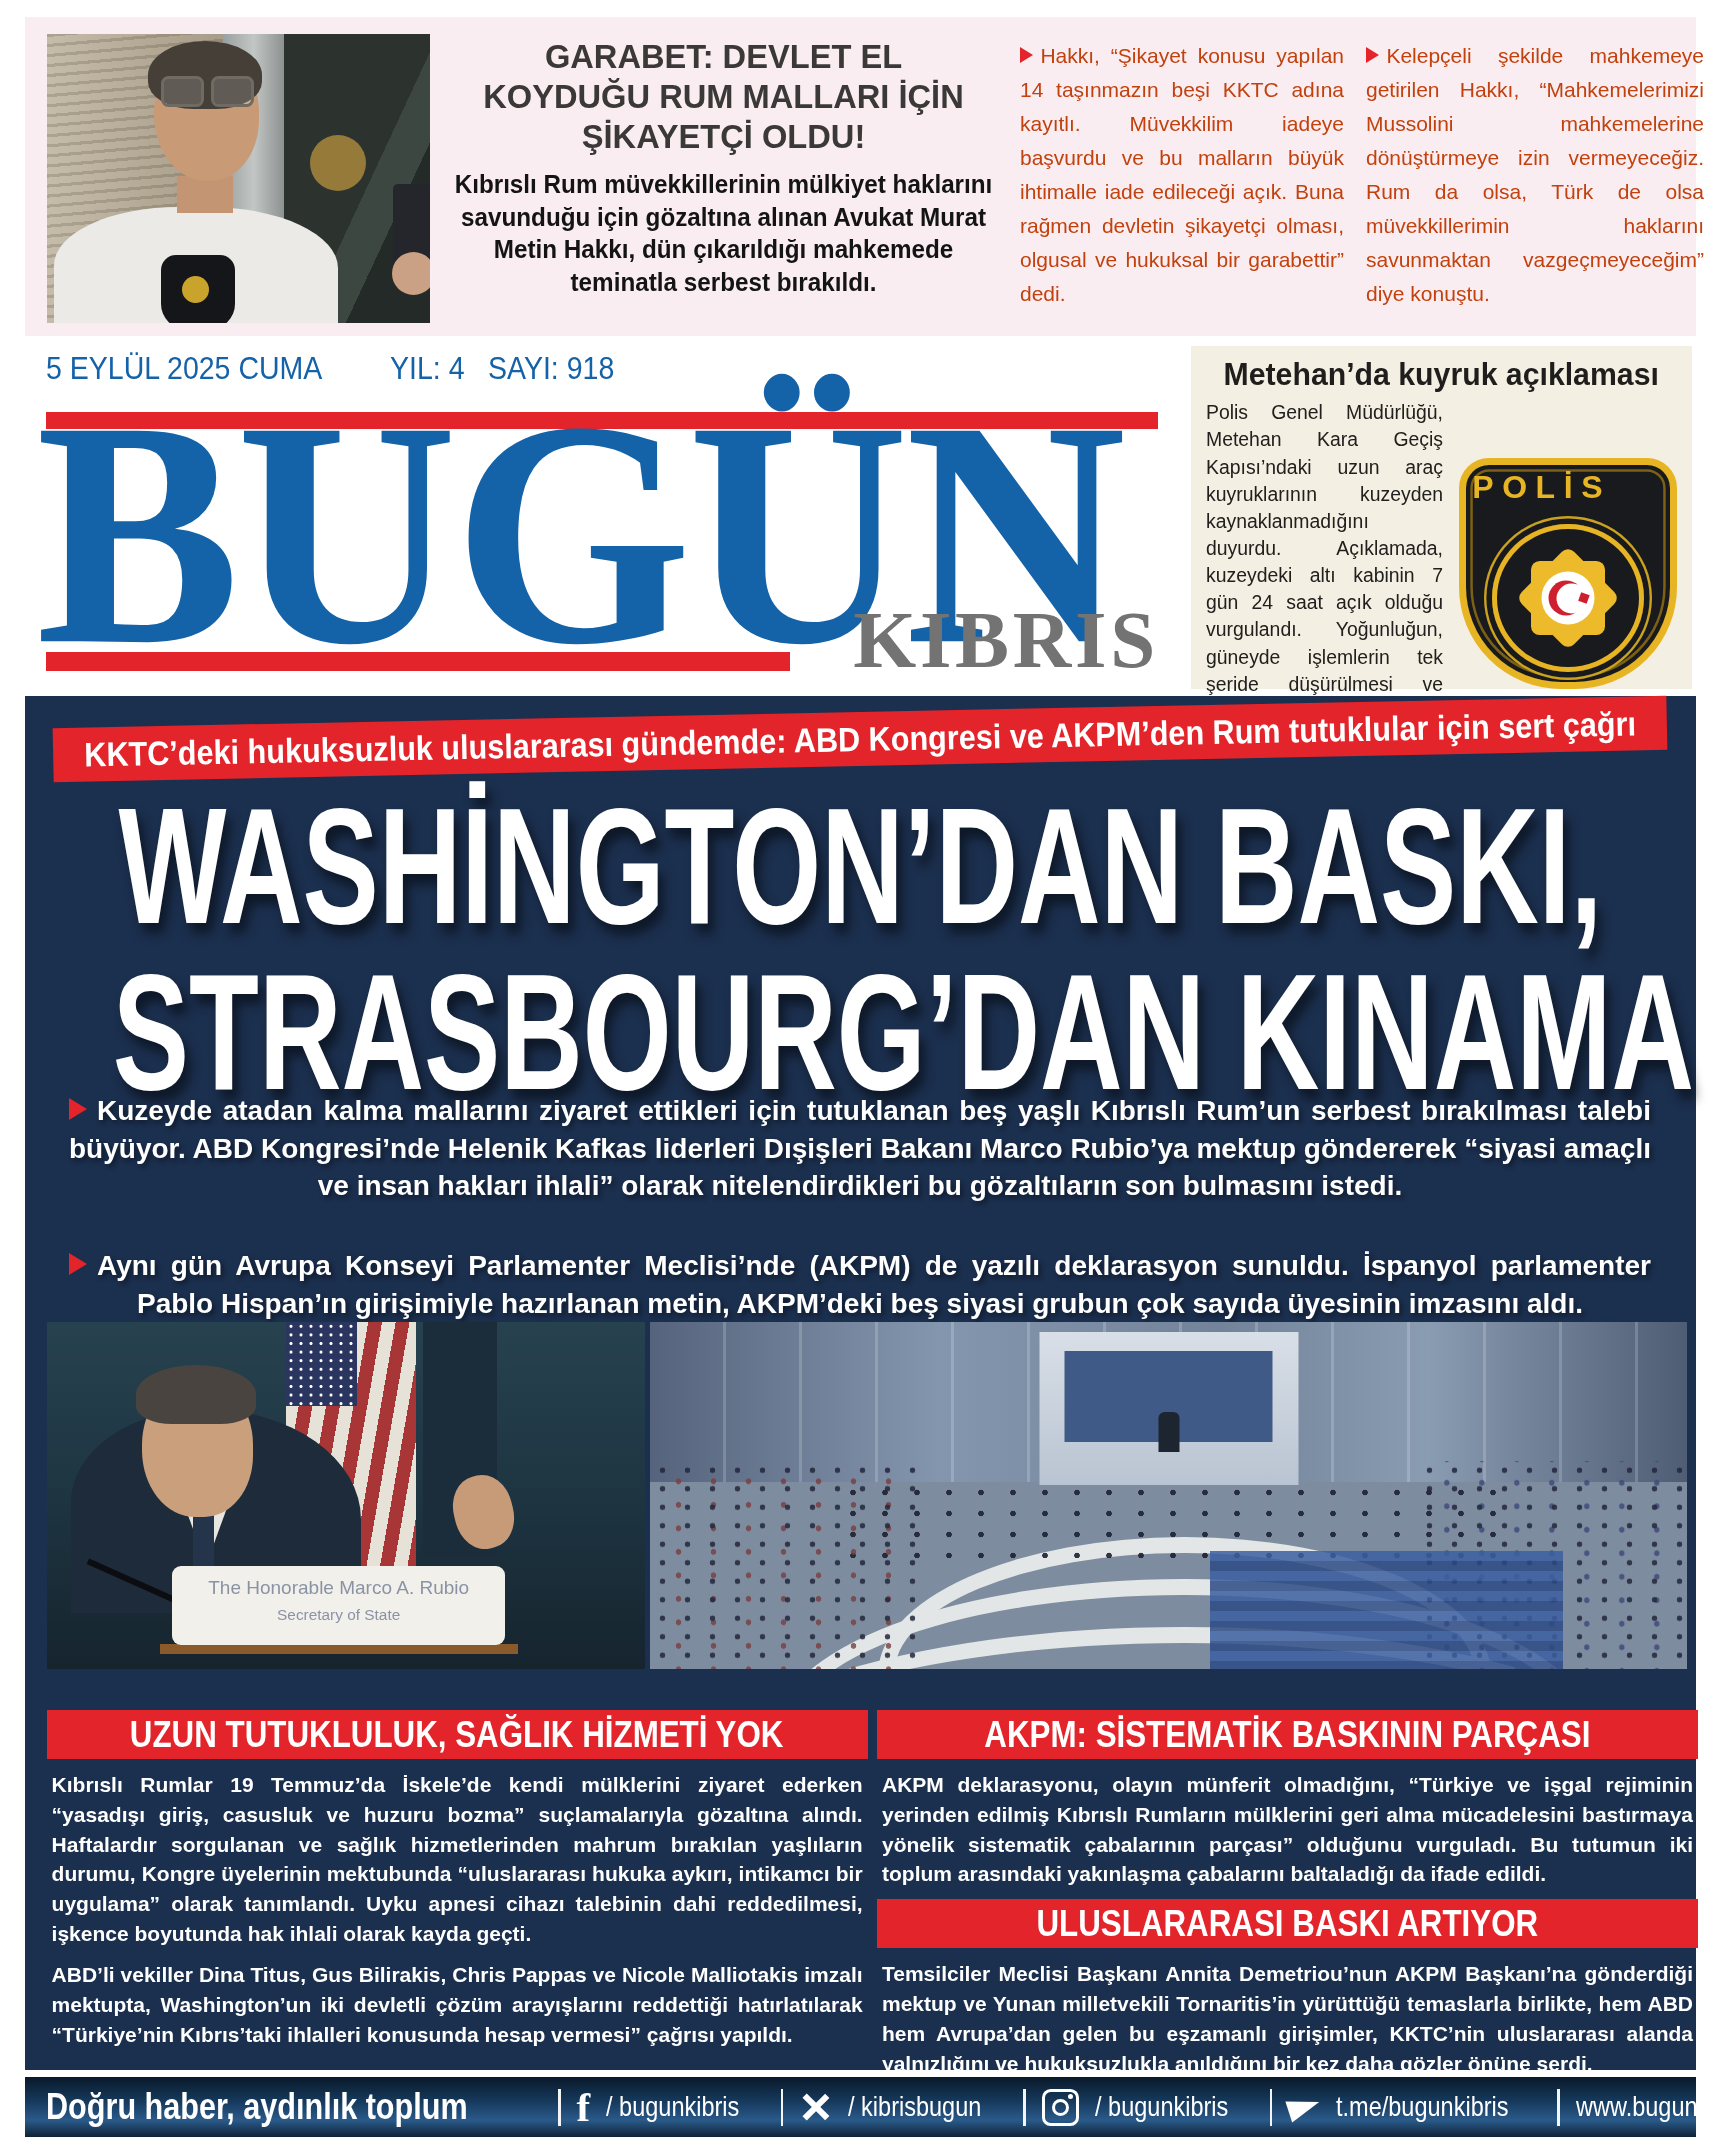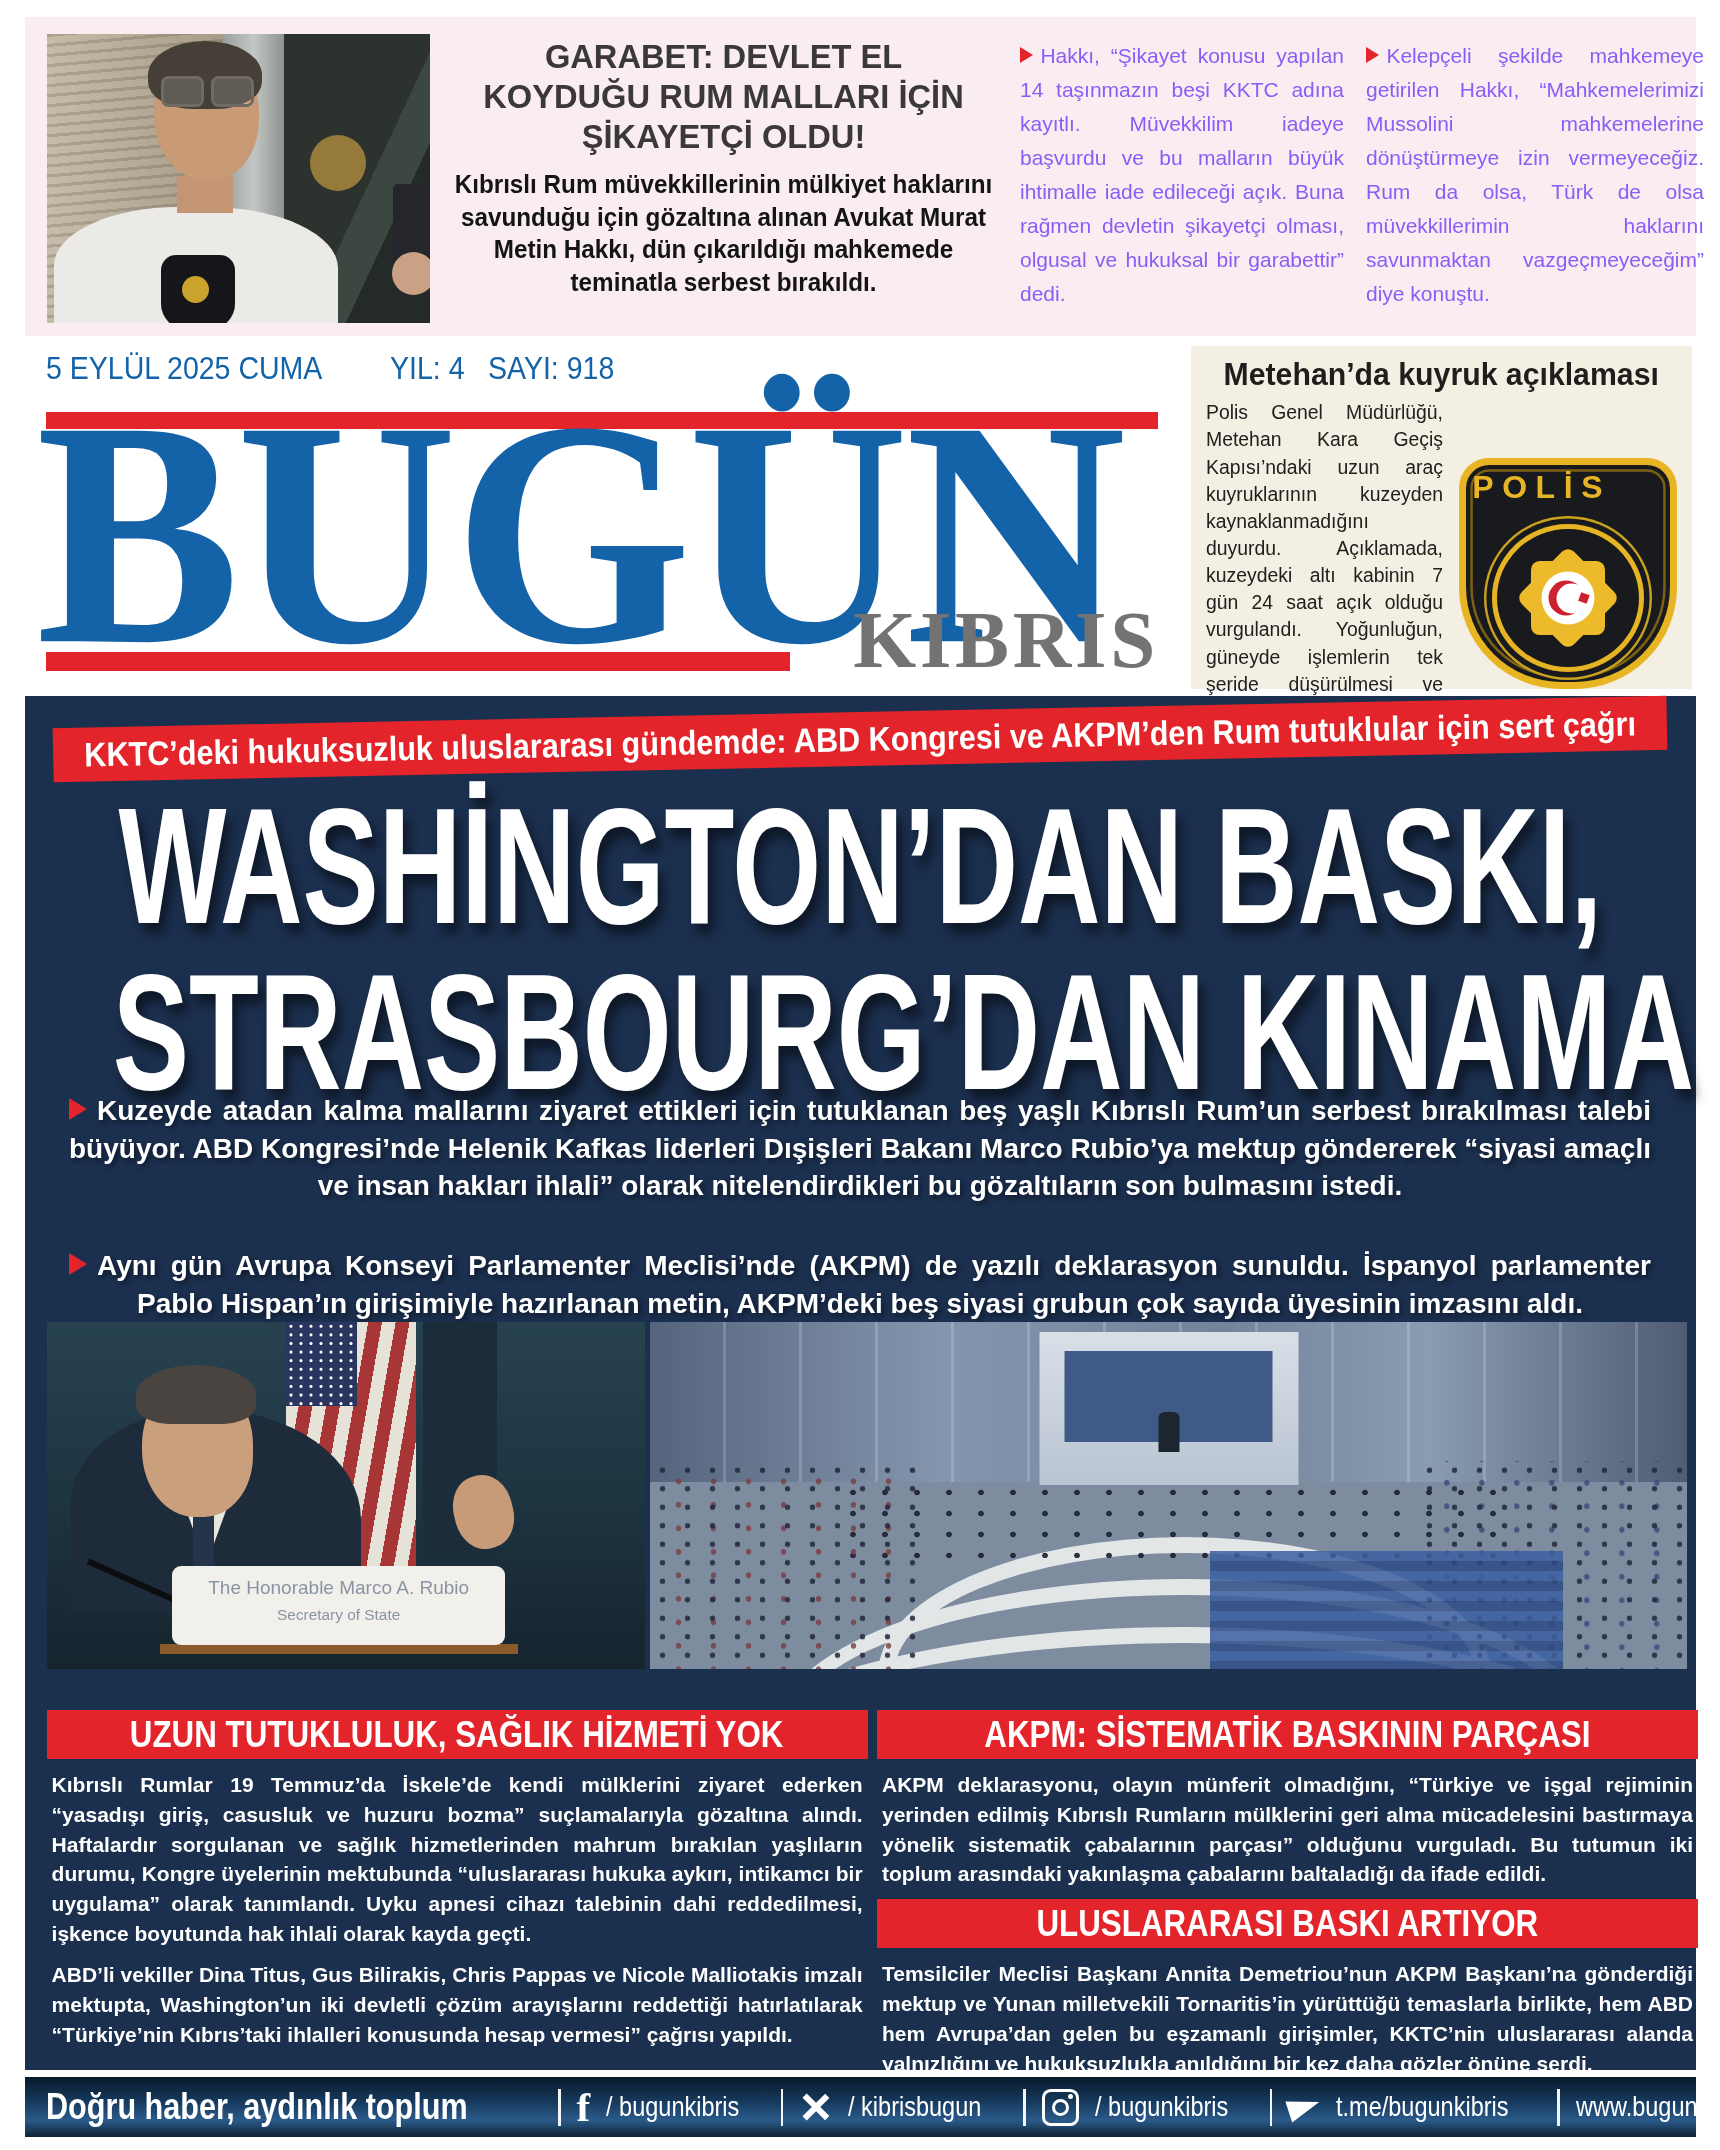--- a/index.html
+++ b/index.html
@@ -27,21 +27,21 @@
   .lens-l{left:0;} .lens-r{right:0;}
   .man-mic{position:absolute;left:30%;bottom:-2%;width:74px;height:74px;background:#15161a;border-radius:15px 15px 25px 25px;}
   .man-mic::after{content:"";position:absolute;left:21px;top:21px;width:27px;height:27px;border-radius:50%;background:#caa32c;}
   .phone-hand{position:absolute;right:0;top:52%;width:37px;height:86px;background:#24262b;border-radius:5px;}
   .phone-hand::after{content:"";position:absolute;right:-5px;bottom:-25px;width:43px;height:43px;background:#caa184;border-radius:50%;}
 
   .top-center{position:absolute;left:415px;top:18.5px;width:567px;}
   .top-headline{color:#3a3937;font-weight:bold;font-size:34px;line-height:1.18;text-align:center;transform:scaleX(.96);transform-origin:center top;}
   .top-sub{margin-top:12.3px;color:#141414;font-weight:bold;font-size:25px;line-height:1.3;text-align:center;transform:scaleX(.97);transform-origin:center top;}
 
-  .top-col{position:absolute;top:22px;color:#8b5cf6;font-size:21px;line-height:1.62;text-align:justify;}
+  .top-col{position:absolute;top:22px;color:#c2410c;font-size:21px;line-height:1.62;text-align:justify;}
   .col-a{left:995px;width:324px;}
   .col-b{left:1341px;width:338px;}
   .tri{display:inline-block;width:0;height:0;border-style:solid;border-width:8px 0 8px 13.6px;
        border-color:transparent transparent transparent #e3242a;margin-right:7.4px;}
 
   
   .dateline span{position:absolute;color:#1462a8;font-size:31px;letter-spacing:0;transform:scaleX(.92);transform-origin:left top;white-space:nowrap;}
   .dl-date{left:46px;top:351px;}
   .dl-year{left:390px;top:351px;}
   .dl-issue{left:488px;top:351px;}

